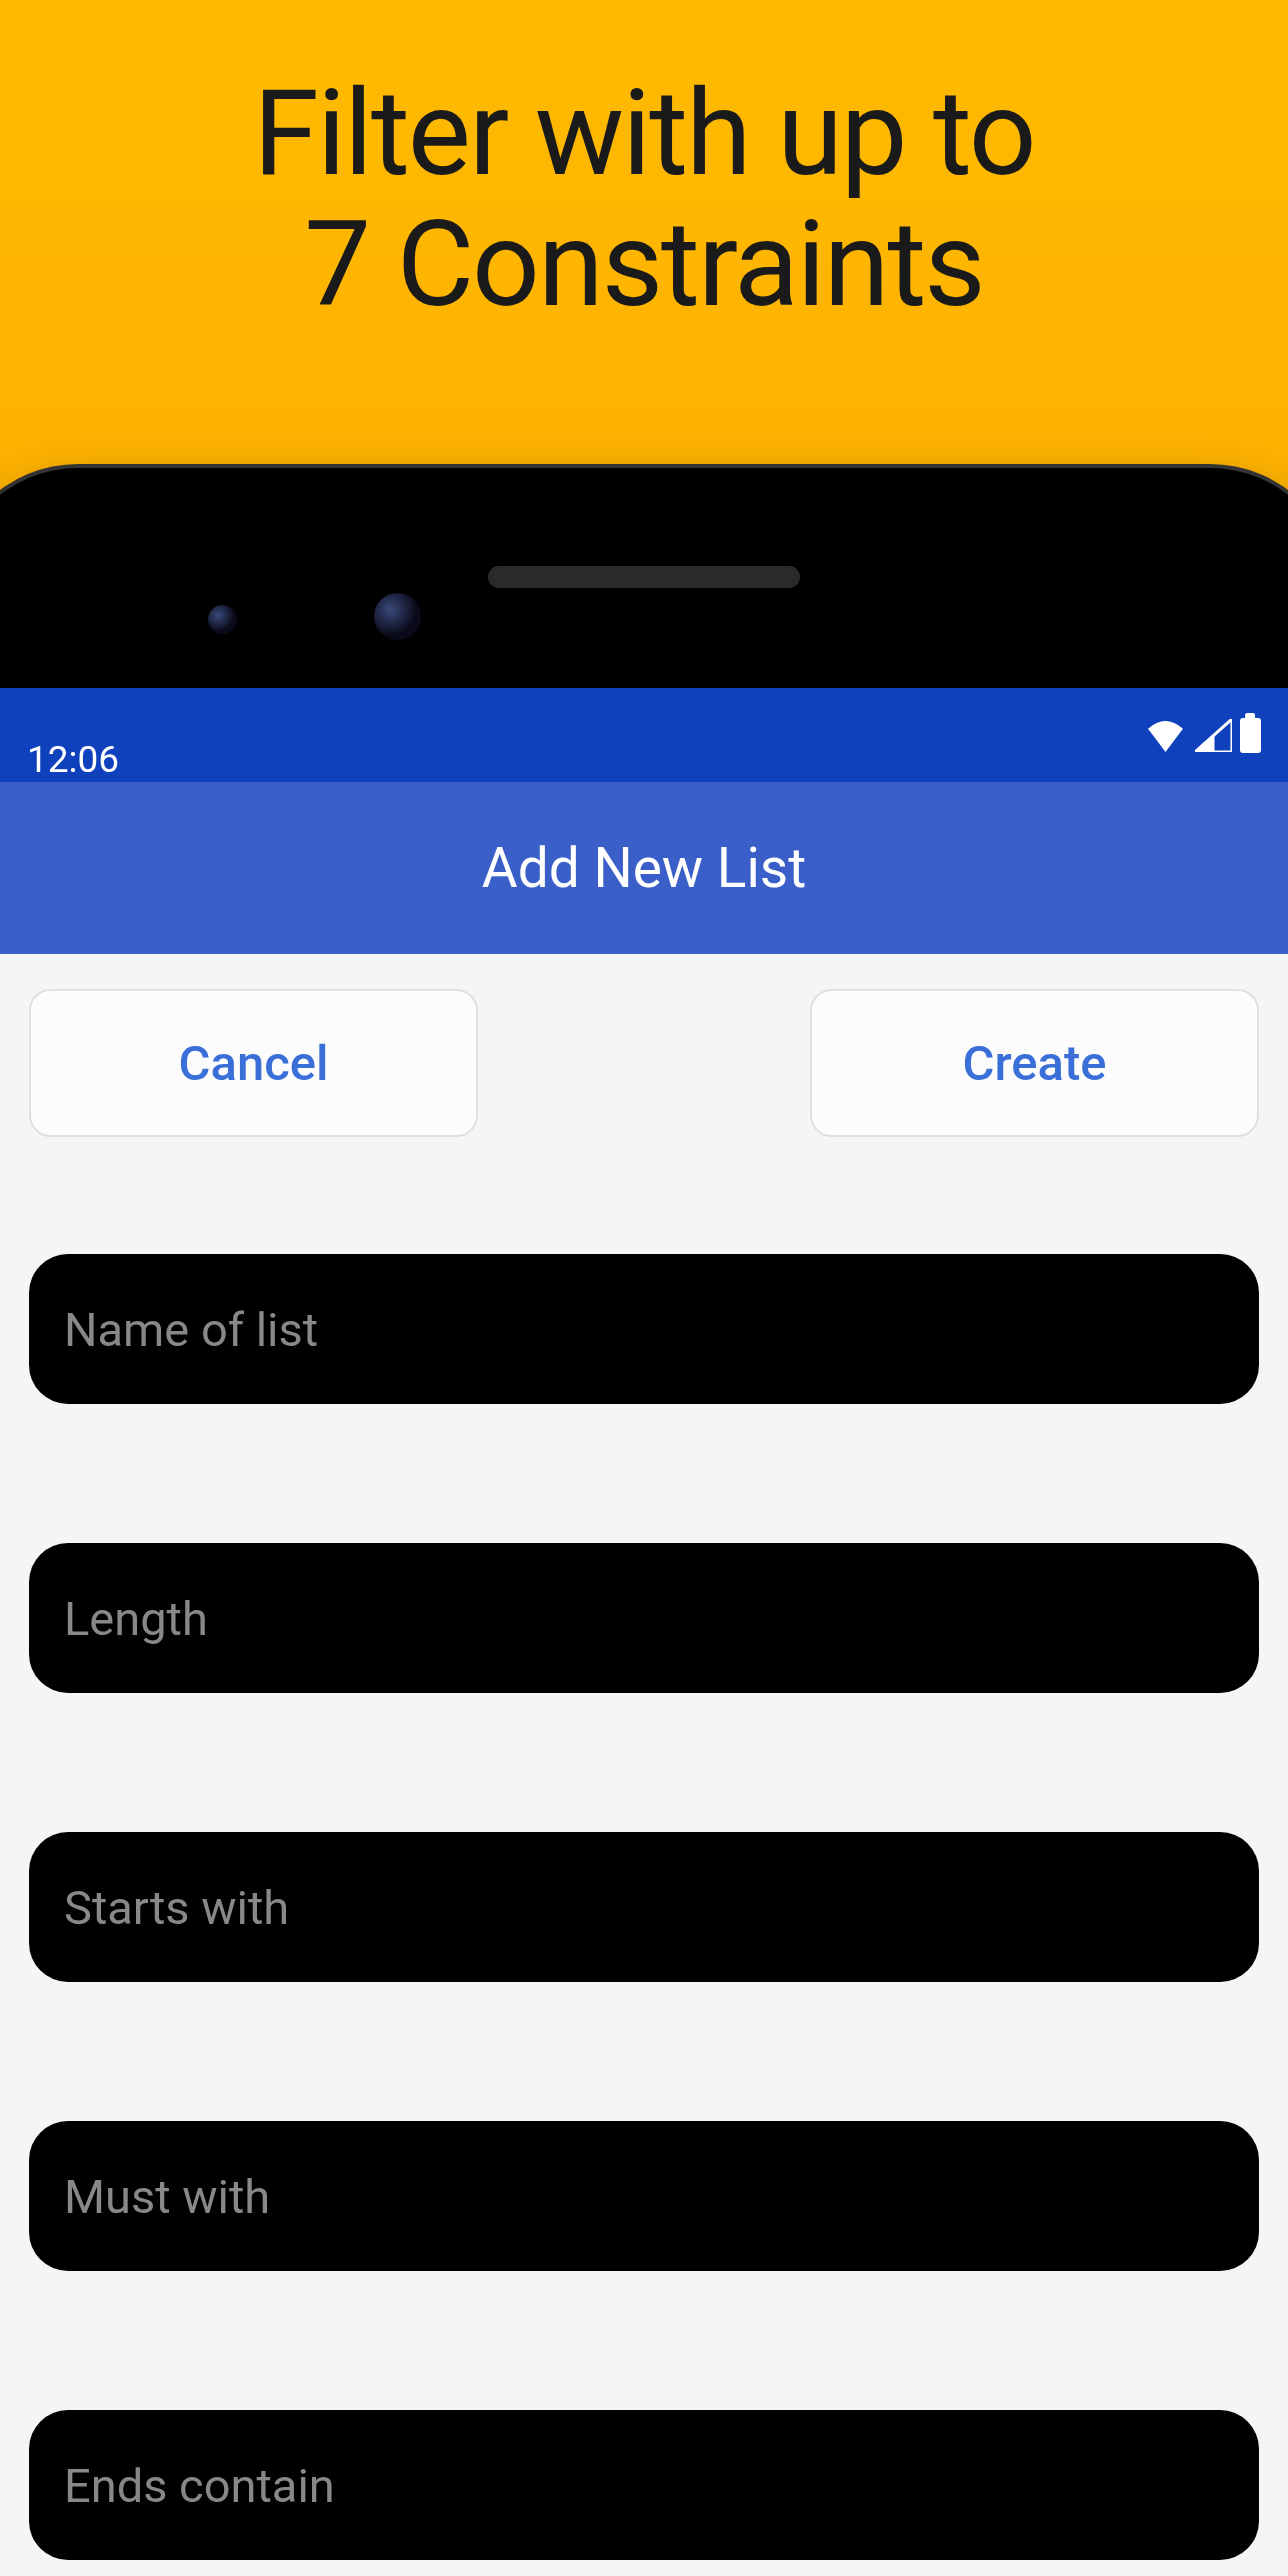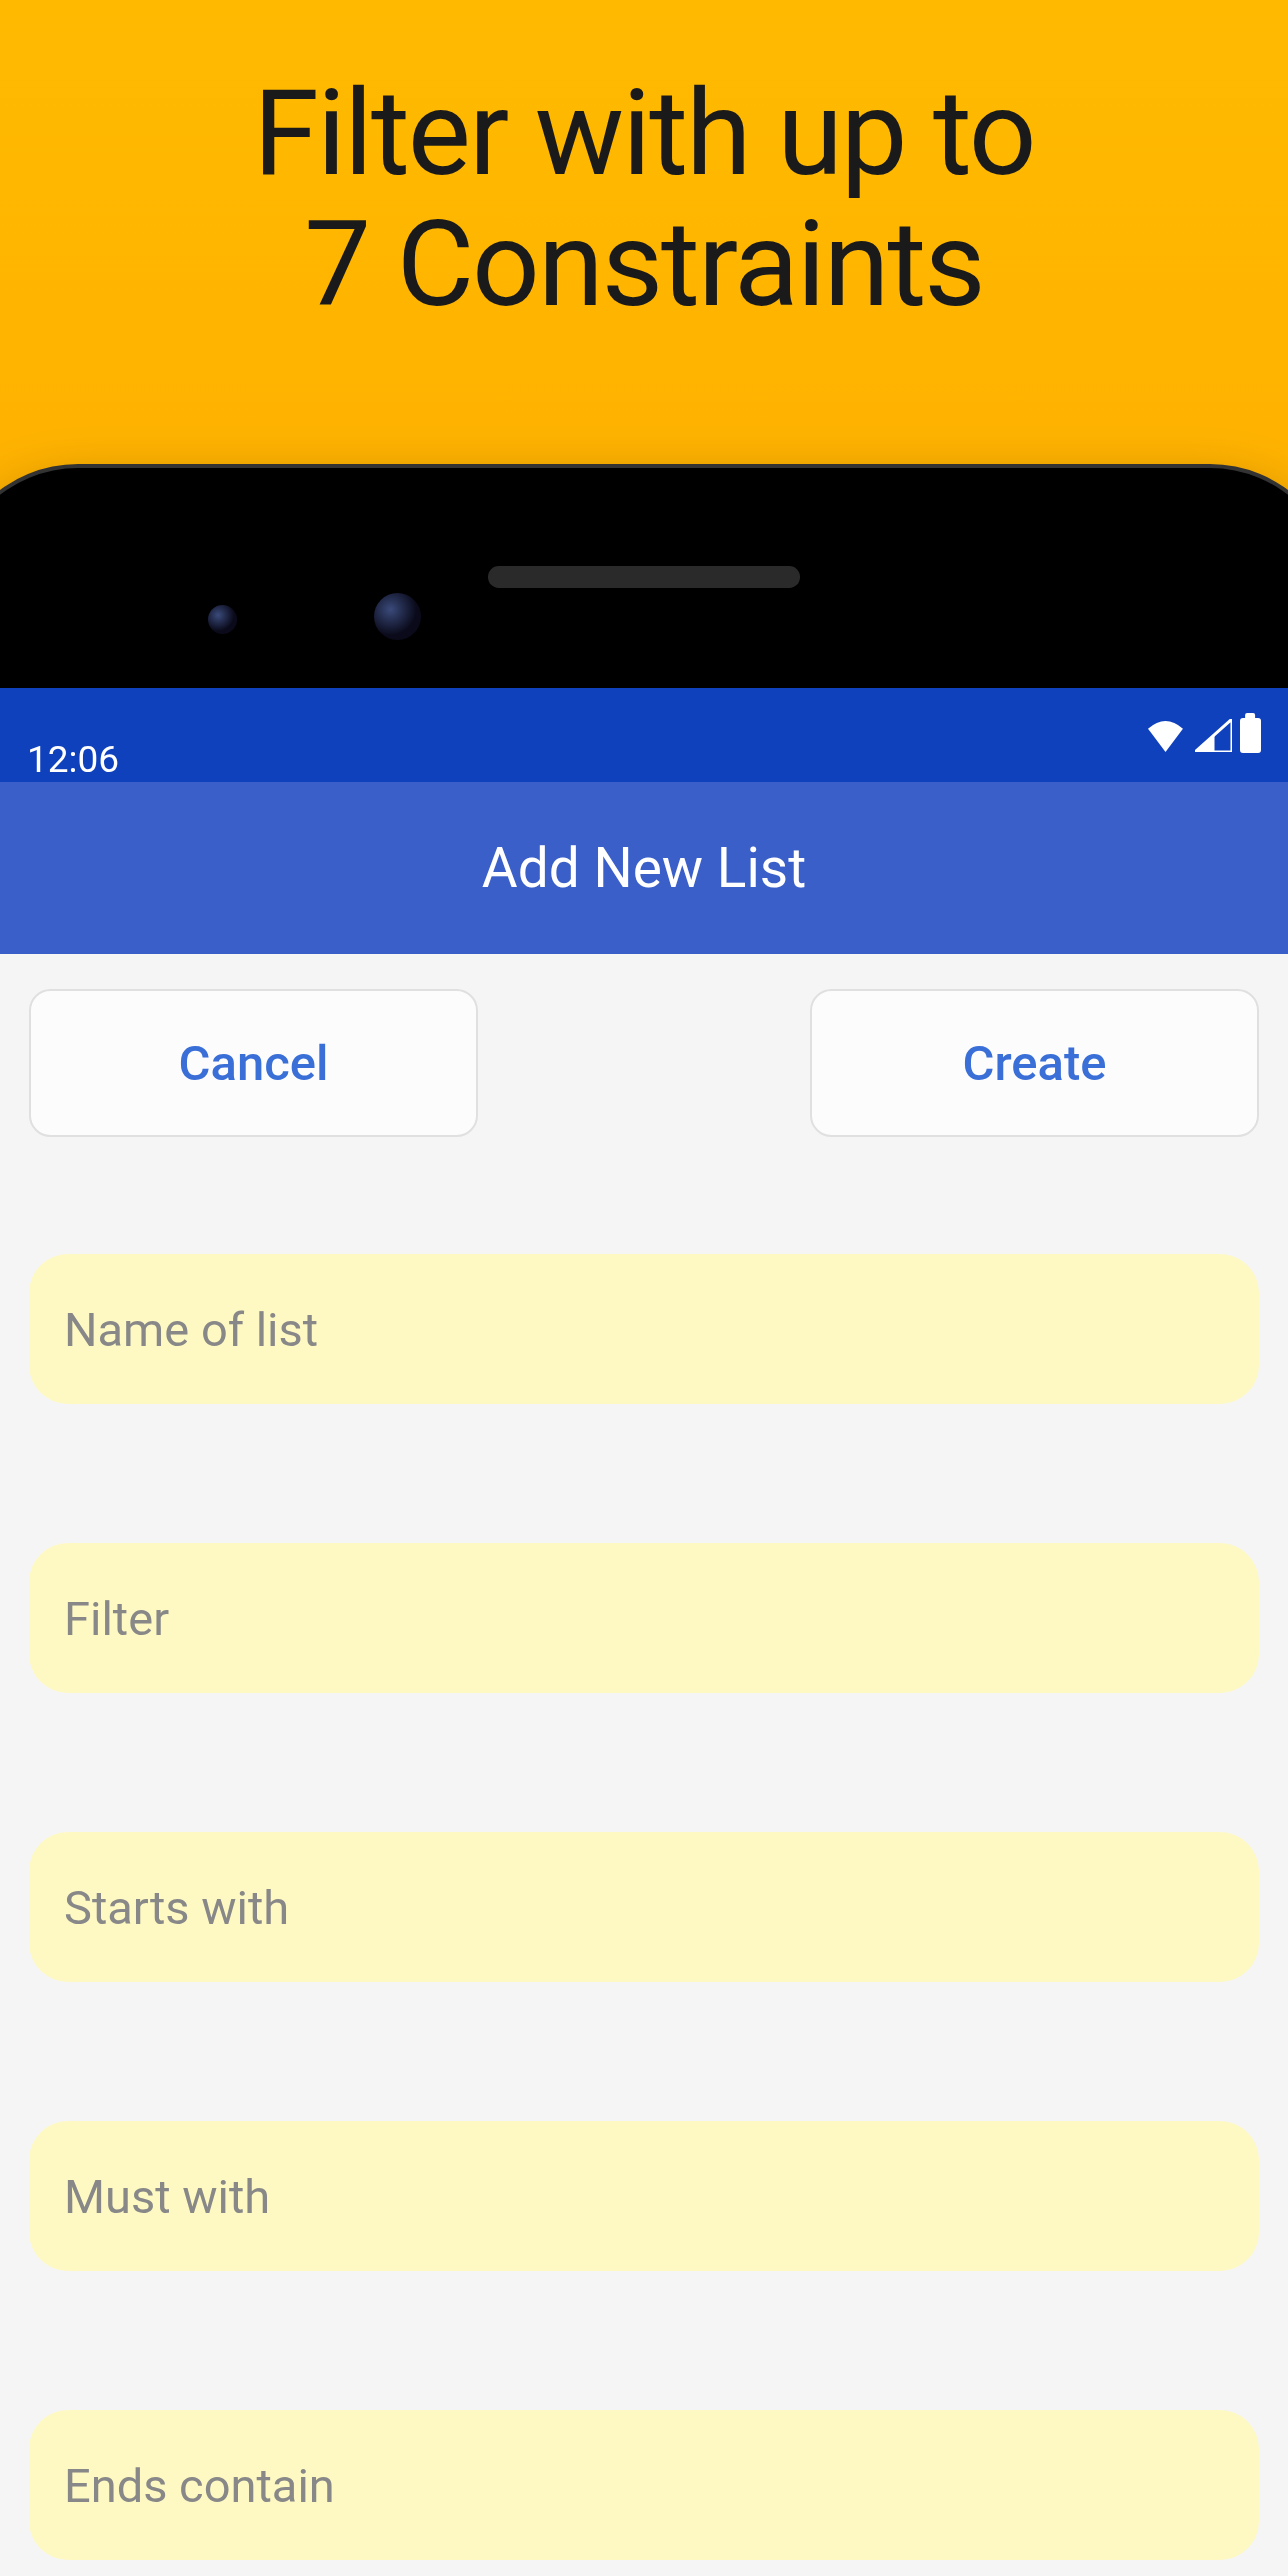--- a/index.html
+++ b/index.html
@@ -162,21 +162,21 @@
       cursor: pointer;
     }
     
     .input-fields {
       padding: 117px 31px 0 31px;
     }
     
     .input-field {
       width: 100%;
       height: 150px;
-      background: #fef9c3;
+      background: #000000;
       border: none;
       border-radius: 39px;
       padding: 0 35px;
       font-size: 47px;
       color: #333;
       margin-bottom: 139px;
       display: flex;
       align-items: center;
     }
     
@@ -233,21 +233,21 @@
         <div class="action-button">
           <span>Create</span>
         </div>
       </div>
 
       <div class="input-fields">
         <div class="input-field">
           <span class="input-placeholder">Name of list</span>
         </div>
         <div class="input-field">
-          <span class="input-placeholder">Filter</span>
+          <span class="input-placeholder">Length</span>
         </div>
         <div class="input-field">
           <span class="input-placeholder">Starts with</span>
         </div>
         <div class="input-field">
           <span class="input-placeholder">Must with</span>
         </div>
         <div class="input-field">
           <span class="input-placeholder">Ends contain</span>
         </div>

